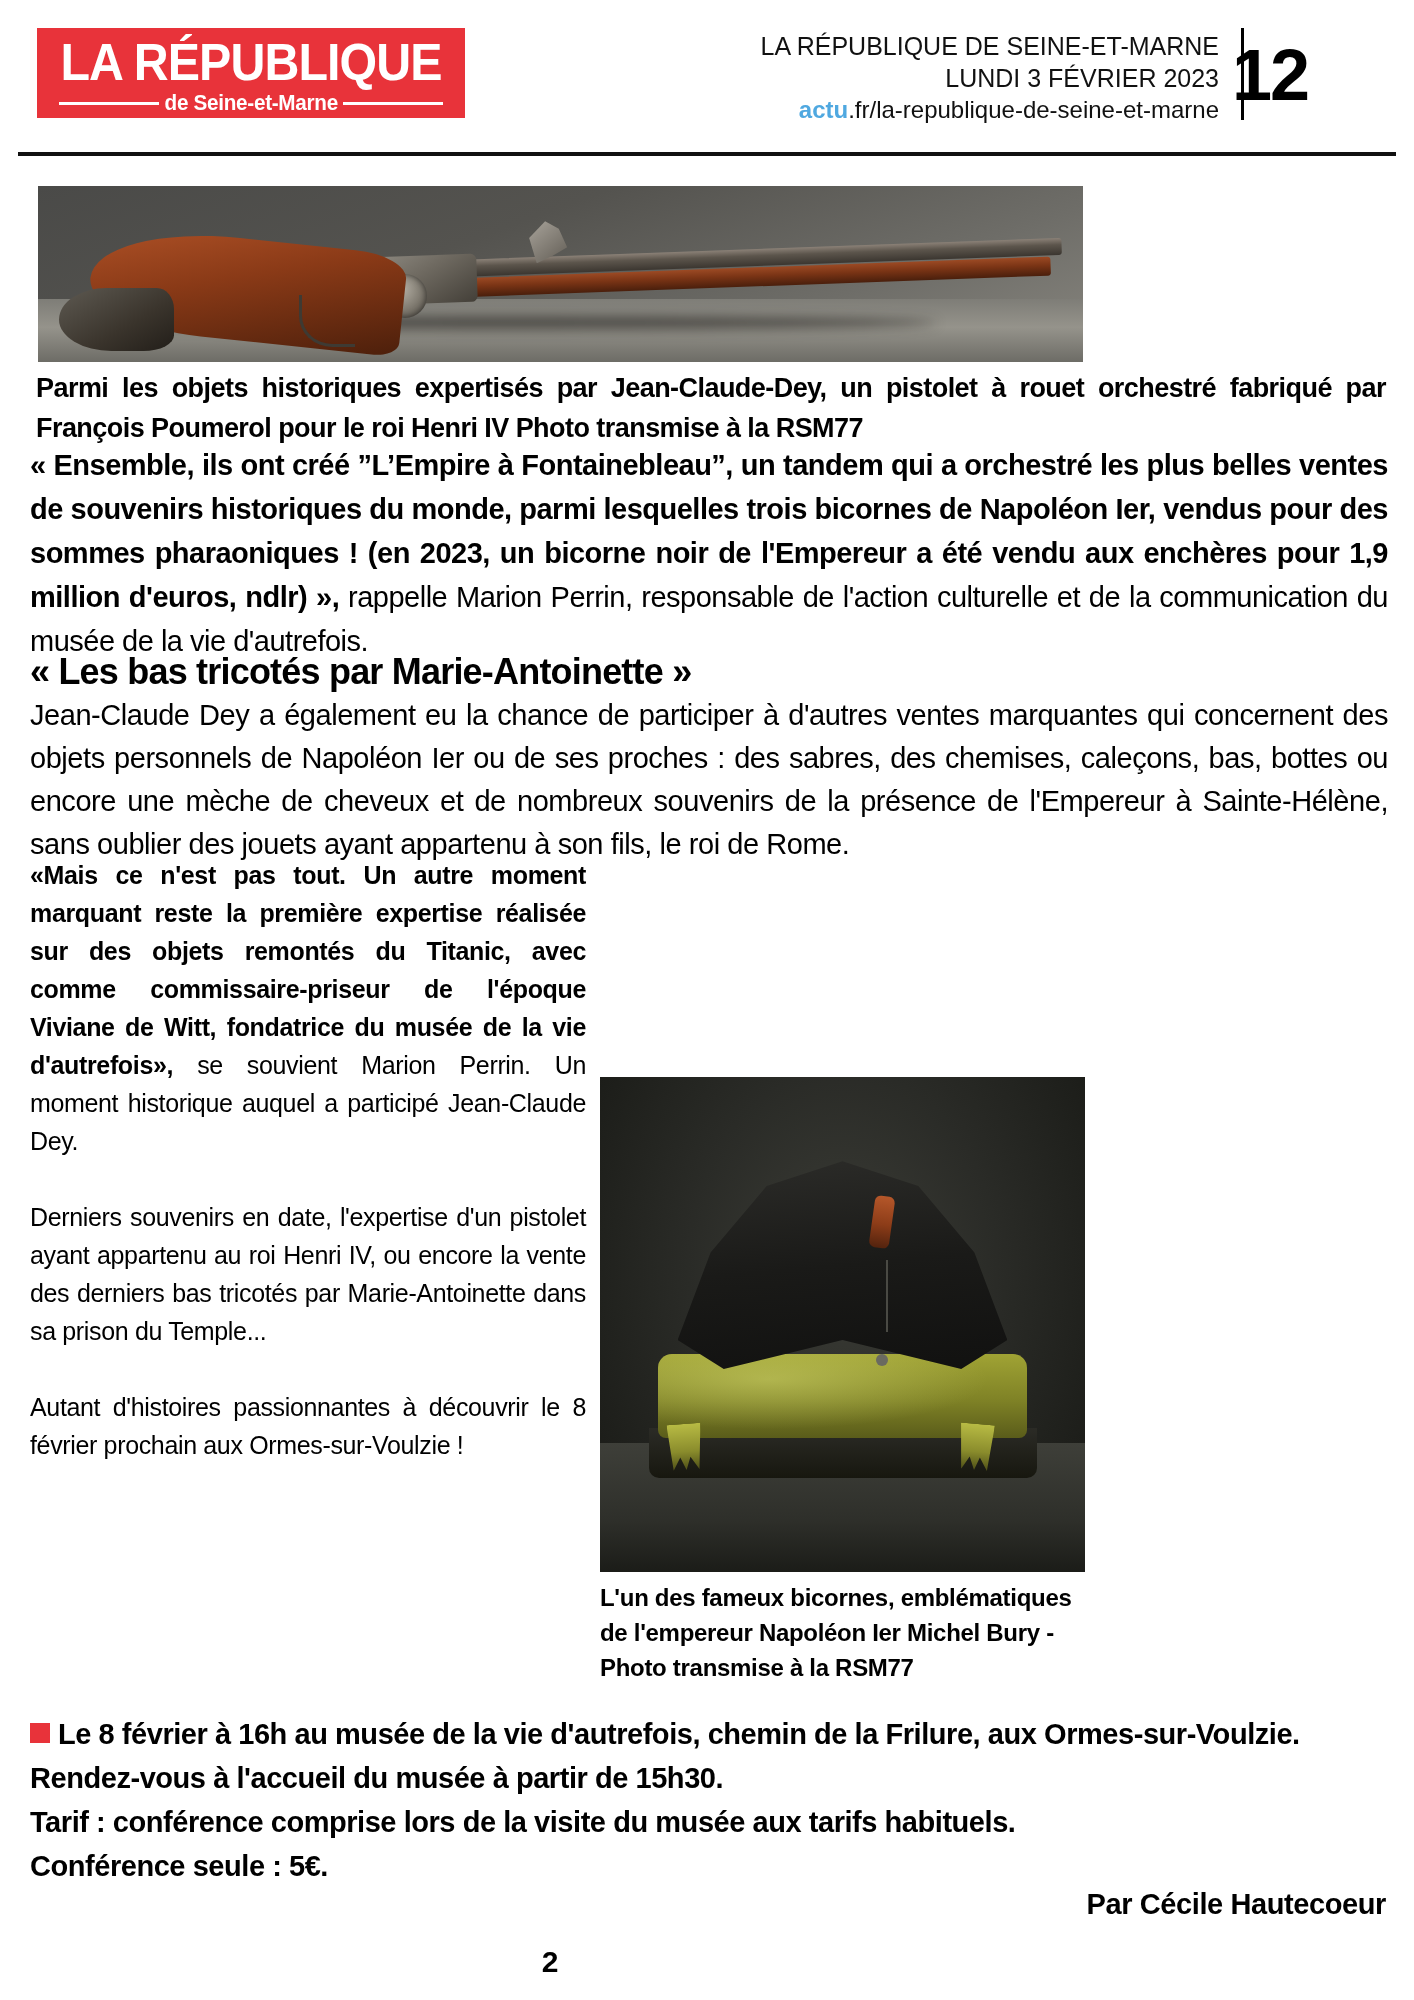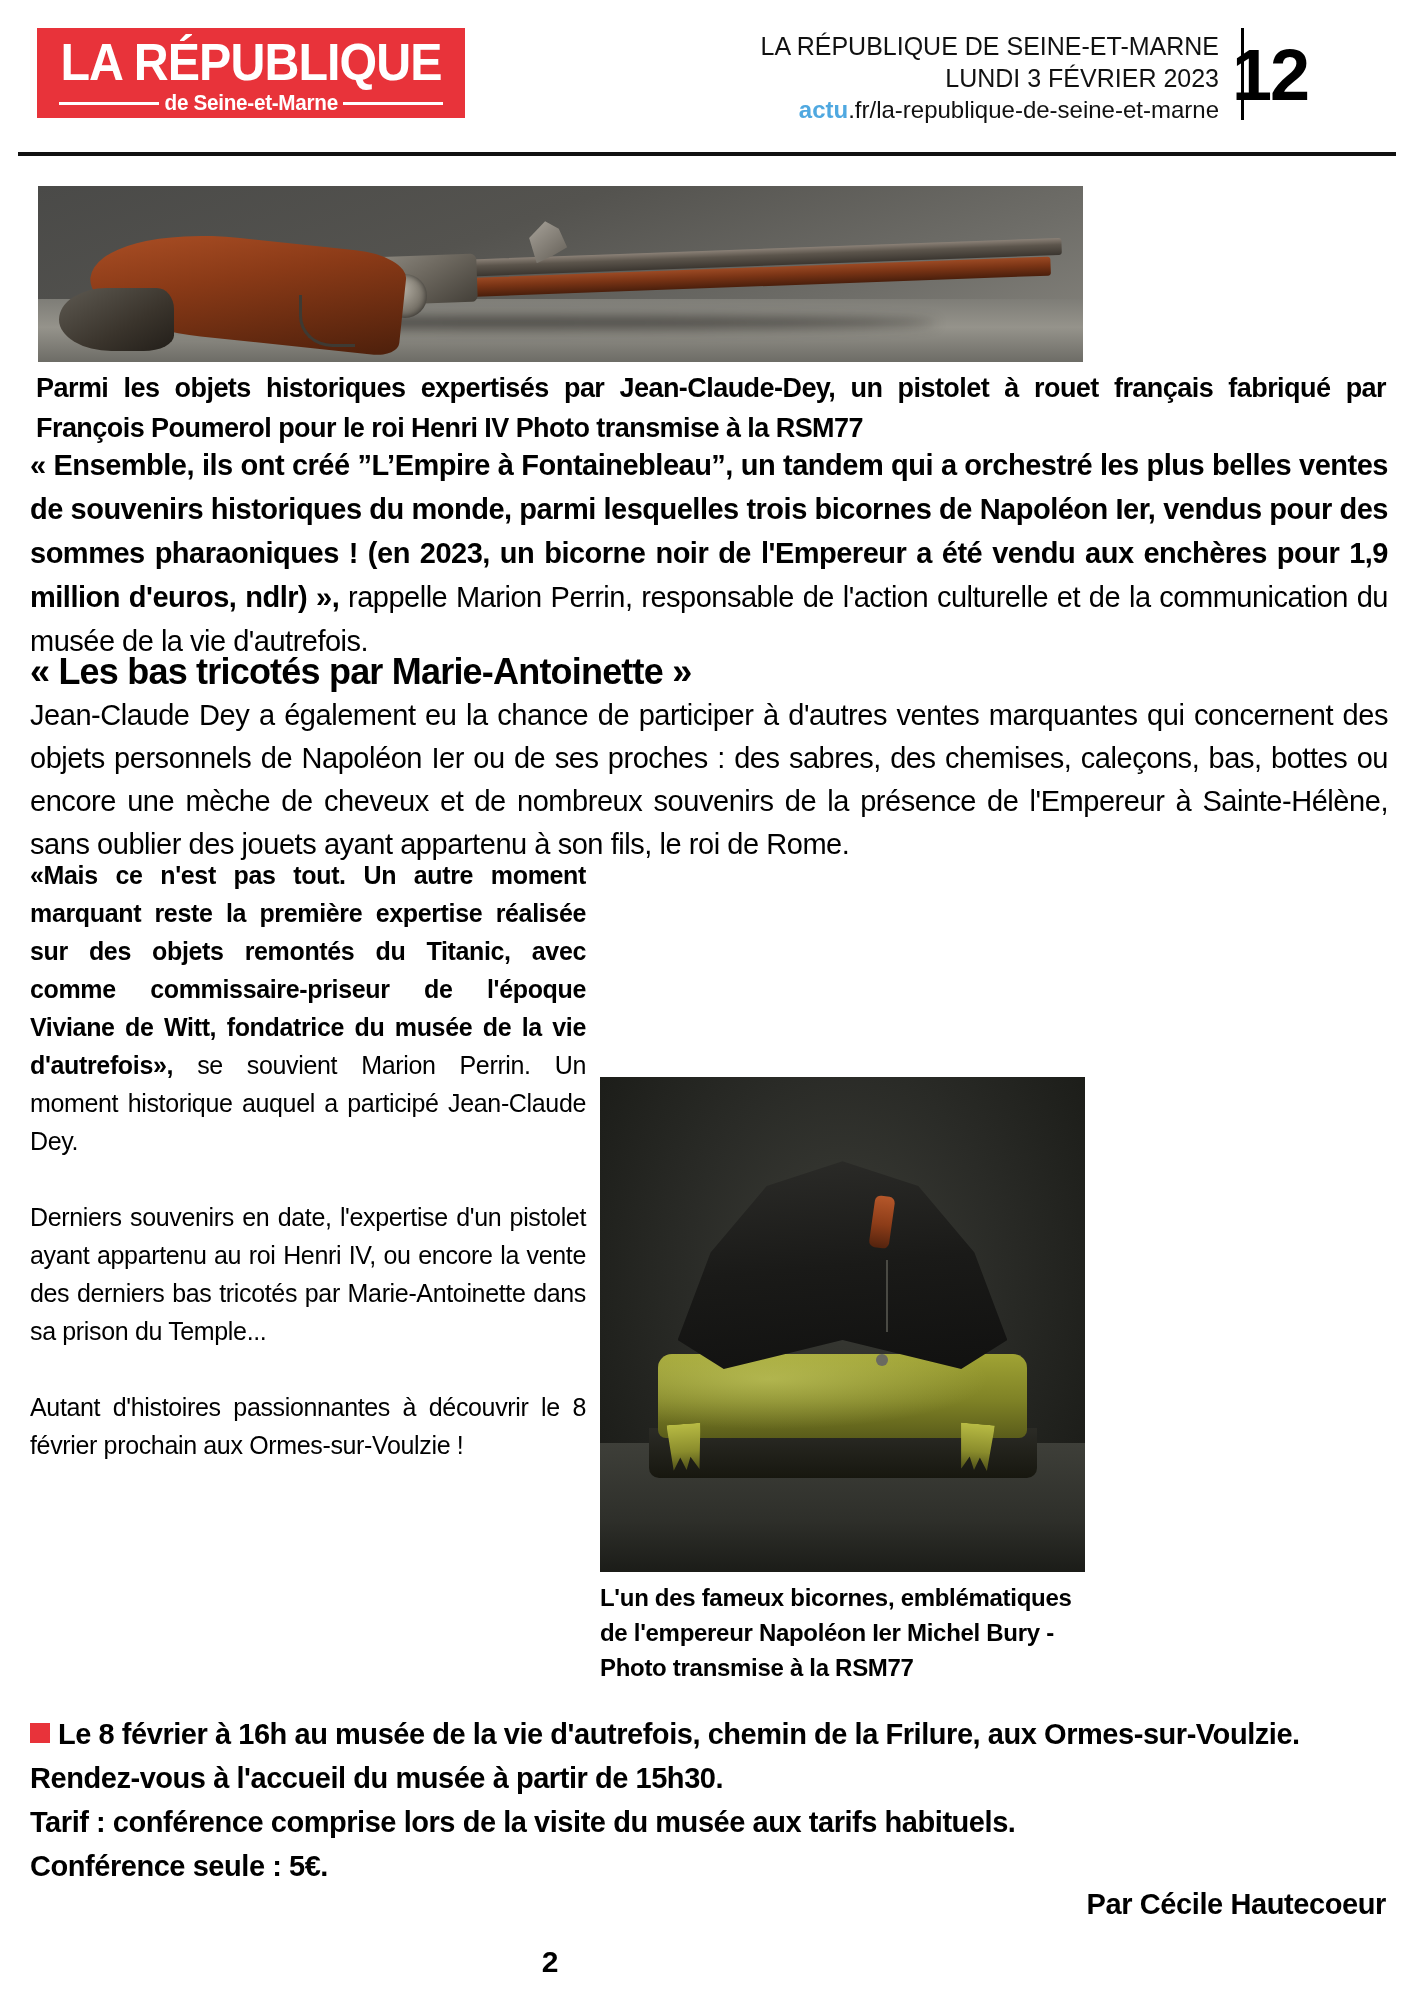--- a/index.html
+++ b/index.html
@@ -404,21 +404,21 @@
   <div class="pistol-barrel"></div>
   <div class="pistol-forestock"></div>
   <div class="pistol-lock"></div>
   <div class="pistol-wheel"></div>
   <div class="pistol-cock"></div>
   <div class="pistol-grip"></div>
   <div class="pistol-pommel"></div>
   <div class="pistol-trigger"></div>
 </div>
 
-<div class="caption-pistol">Parmi les objets historiques expertisés par Jean-Claude-Dey, un pistolet à rouet français fabriqué par François Poumerol pour le roi Henri IV Photo transmise à la RSM77</div>
+<div class="caption-pistol">Parmi les objets historiques expertisés par Jean-Claude-Dey, un pistolet à rouet orchestré fabriqué par François Poumerol pour le roi Henri IV Photo transmise à la RSM77</div>
 
 <div class="para-quote"><b>« Ensemble, ils ont créé ”L’Empire à Fontainebleau”, un tandem qui a orchestré les plus belles ventes de souvenirs historiques du monde, parmi lesquelles trois bicornes de Napoléon Ier, vendus pour des sommes pharaoniques ! (en 2023, un bicorne noir de l'Empereur a été vendu aux enchères pour 1,9 million d'euros, ndlr) »,</b><span> rappelle Marion Perrin, responsable de l'action culturelle et de la communication du musée de la vie d'autrefois.</span></div>
 
 <div class="subhead">« Les bas tricotés par Marie-Antoinette »</div>
 
 <div class="para-body1">Jean-Claude Dey a également eu la chance de participer à d'autres ventes marquantes qui concernent des objets personnels de Napoléon Ier ou de ses proches : des sabres, des chemises, caleçons, bas, bottes ou encore une mèche de cheveux et de nombreux souvenirs de la présence de l'Empereur à Sainte-Hélène, sans oublier des jouets ayant appartenu à son fils, le roi de Rome.</div>
 
 <div class="col-left">
   <p><b>«Mais ce n'est pas tout. Un autre moment marquant reste la première expertise réalisée sur des objets remontés du Titanic, avec comme commissaire-priseur de l'époque Viviane de Witt, fondatrice du musée de la vie d'autrefois»,</b><span> se souvient Marion Perrin. Un moment historique auquel a participé Jean-Claude Dey.</span></p>
   <p>Derniers souvenirs en date, l'expertise d'un pistolet ayant appartenu au roi Henri IV, ou encore la vente des derniers bas tricotés par Marie-Antoinette dans sa prison du Temple...</p>

